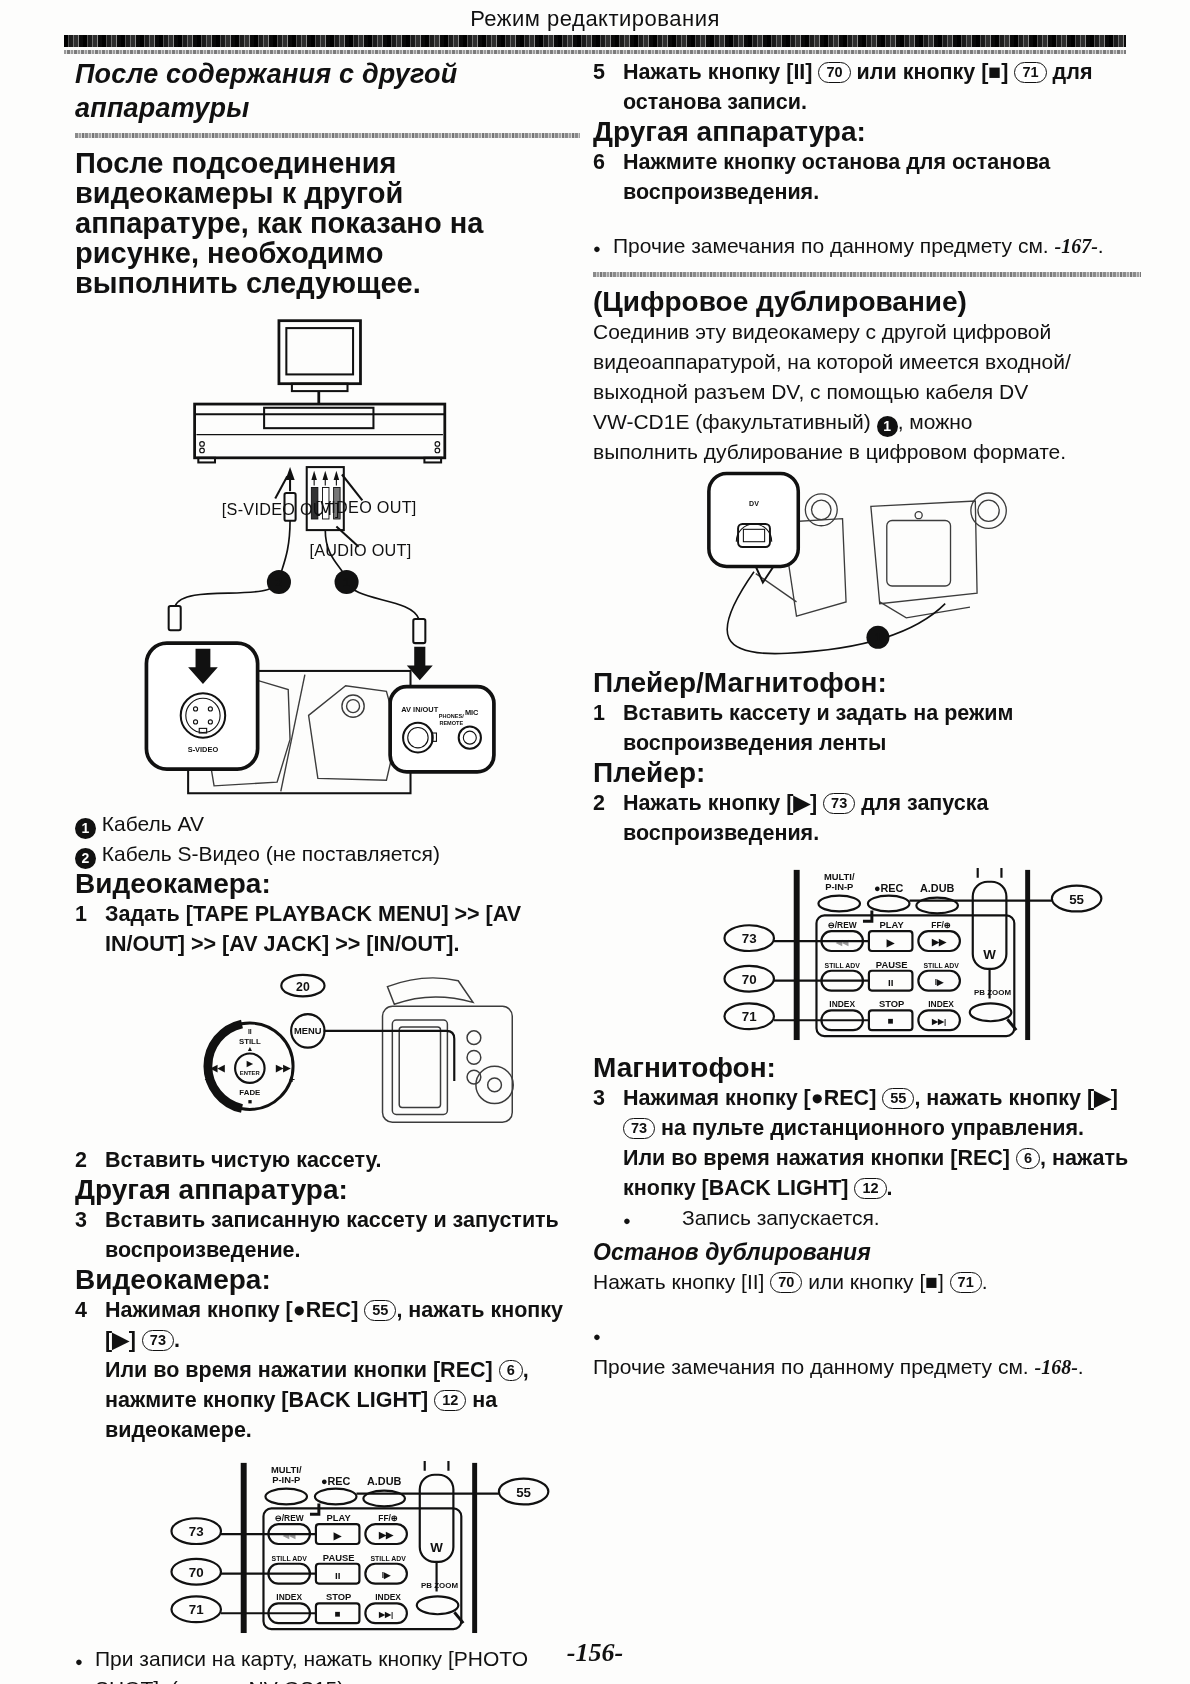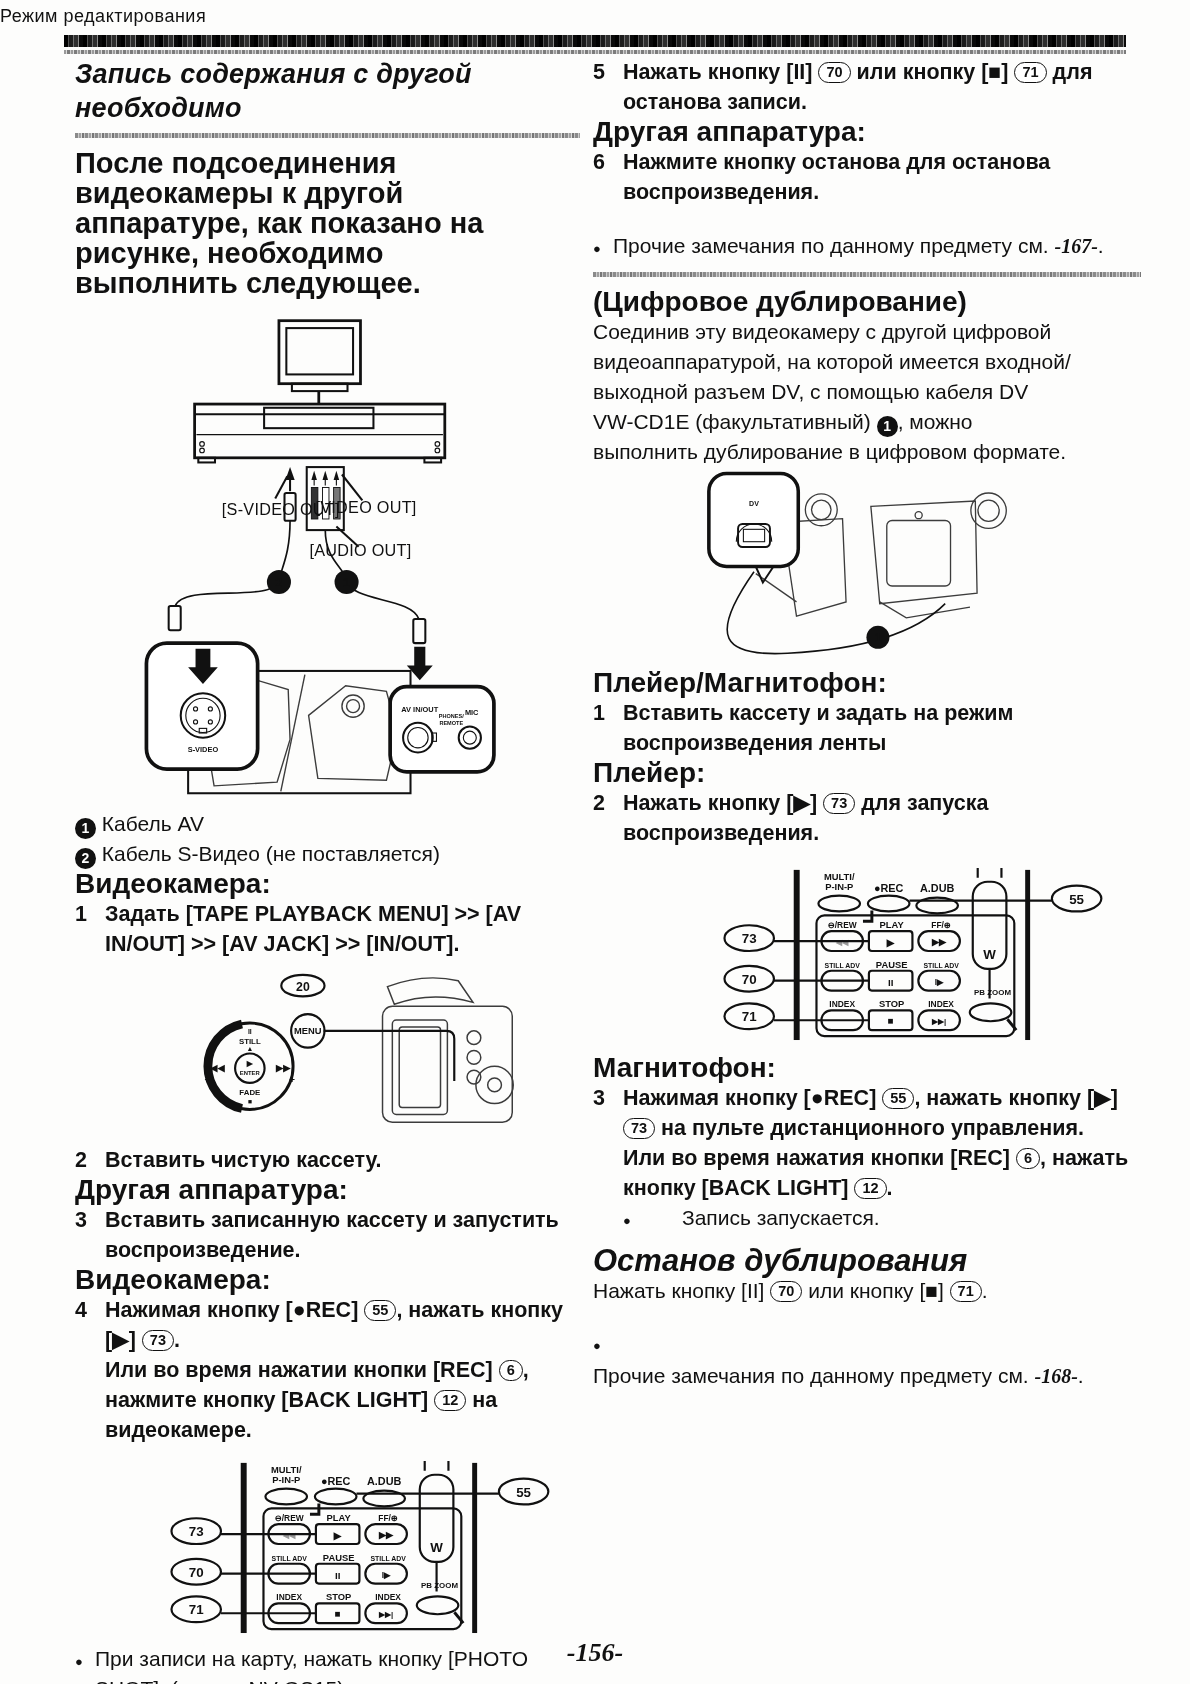--- a/index.html
+++ b/index.html
@@ -1,18 +1,18 @@
 <!DOCTYPE html>
 <html><head>
 <meta charset="utf-8">
 <style>
   html,body{margin:0;padding:0;background:#e8e8e8;}
   .page{position:relative;width:1190px;height:1684px;background:#fdfdfc;color:#111;
         font-family:"Liberation Sans",sans-serif;overflow:hidden;margin:0 auto;}
-  .hdr-title{position:absolute;top:6px;left:0;width:100%;font-size:18px;letter-spacing:.5px;}
+  .hdr-title{position:absolute;top:6px;left:0;width:100%;text-align:center;font-size:22px;letter-spacing:.5px;}
   .hdr-bar{position:absolute;top:35px;left:64px;width:1062px;height:12px;
     background:repeating-linear-gradient(90deg,#000 0 4px,#555 4px 5px,#1c1c1c 5px 9px,#6d6d6d 9px 10px,#2e2e2e 10px 14px,#8a8a8a 14px 15px,#0a0a0a 15px 19px);}
   .hdr-bar2{position:absolute;top:50px;left:64px;width:1062px;height:4px;
     background:repeating-linear-gradient(90deg,#9a9a9a 0 2px,#dcdcdc 2px 3px,#7c7c7c 3px 6px,#cfcfcf 6px 7px);}
   .col{position:absolute;top:57px;}
   .col-left{left:75px;width:505px;}
   .col-right{left:593px;width:548px;}
   .sec-title{font-size:27px;font-weight:bold;font-style:italic;line-height:34px;letter-spacing:.2px;}
   .rule{height:5px;margin:8px 0 10px 0;
     background:repeating-linear-gradient(90deg,#8a8a8a 0 3px,#cdcdcd 3px 4px,#9e9e9e 4px 6px,#dadada 6px 7px,#777 7px 9px,#c4c4c4 9px 10px);}
@@ -25,21 +25,21 @@
   .step .s{flex:1;}
   .note{display:flex;font-size:21px;line-height:30px;}
   .note .bdot{flex:none;width:20px;}
   .note .bdot::before{content:"●";font-size:13px;}
   .note.ind{margin-left:30px;gap:39px;}
   .badge{display:inline-block;border:1.7px solid #111;border-radius:12px;padding:0 7px;
          font-size:14.5px;line-height:19px;font-weight:bold;vertical-align:2.5px;background:#fff;}
   .numdot{display:inline-block;width:21px;height:21px;border-radius:50%;background:#111;color:#fff;
           font-size:14px;font-weight:bold;text-align:center;line-height:21px;vertical-align:-2px;}
   .pageref{font-family:"Liberation Serif",serif;font-style:italic;font-weight:bold;font-size:20px;}
-  .stop-head{font-size:31px;font-weight:bold;font-style:italic;line-height:30px;margin-top:10px;}
+  .stop-head{font-size:23px;font-weight:bold;font-style:italic;line-height:30px;margin-top:1px;}
   .pagenum{position:absolute;bottom:16px;left:0;width:100%;text-align:center;
            font-family:"Liberation Serif",serif;font-style:italic;font-weight:bold;font-size:26px;}
   
   .fig{display:block;}
   svg text{fill:#111;text-anchor:middle;font-weight:bold;font-family:"Liberation Sans",sans-serif;}
   .ln1{stroke:#111;stroke-width:1.2;fill:none}
   .ln2{stroke:#111;stroke-width:2.2;fill:none}
   .ln3{stroke:#111;stroke-width:3;fill:none}
   .ln4{stroke:#111;stroke-width:4;fill:#fff}
   .lnc{stroke:#111;stroke-width:1.8;fill:none}
@@ -54,21 +54,21 @@
 <body>
 
 <div class="page">
 
   <div class="hdr-title">Режим редактирования</div>
   <div class="hdr-bar"></div>
   <div class="hdr-bar2"></div>
 
   <div class="col col-left">
 
-    <div class="sec-title">Запись содержания с другой необходимо</div>
+    <div class="sec-title">После содержания с другой аппаратуры</div>
     <div class="rule"></div>
 
     <div class="para-b w460">После подсоединения видеокамеры к другой аппаратуре, как показано на рисунке, необходимо выполнить следующее.</div>
 
     <svg class="fig" viewBox="0 0 520 545" width="482" height="505" style="margin-top:6px;">
       <g>
         <rect x="220" y="18" width="88" height="68" class="ln3"></rect>
         <rect x="228" y="26" width="72" height="50" class="ln2"></rect>
         <rect x="234" y="86" width="60" height="8" class="ln2"></rect>
         <path d="M263,94 V108" class="ln3"></path>

